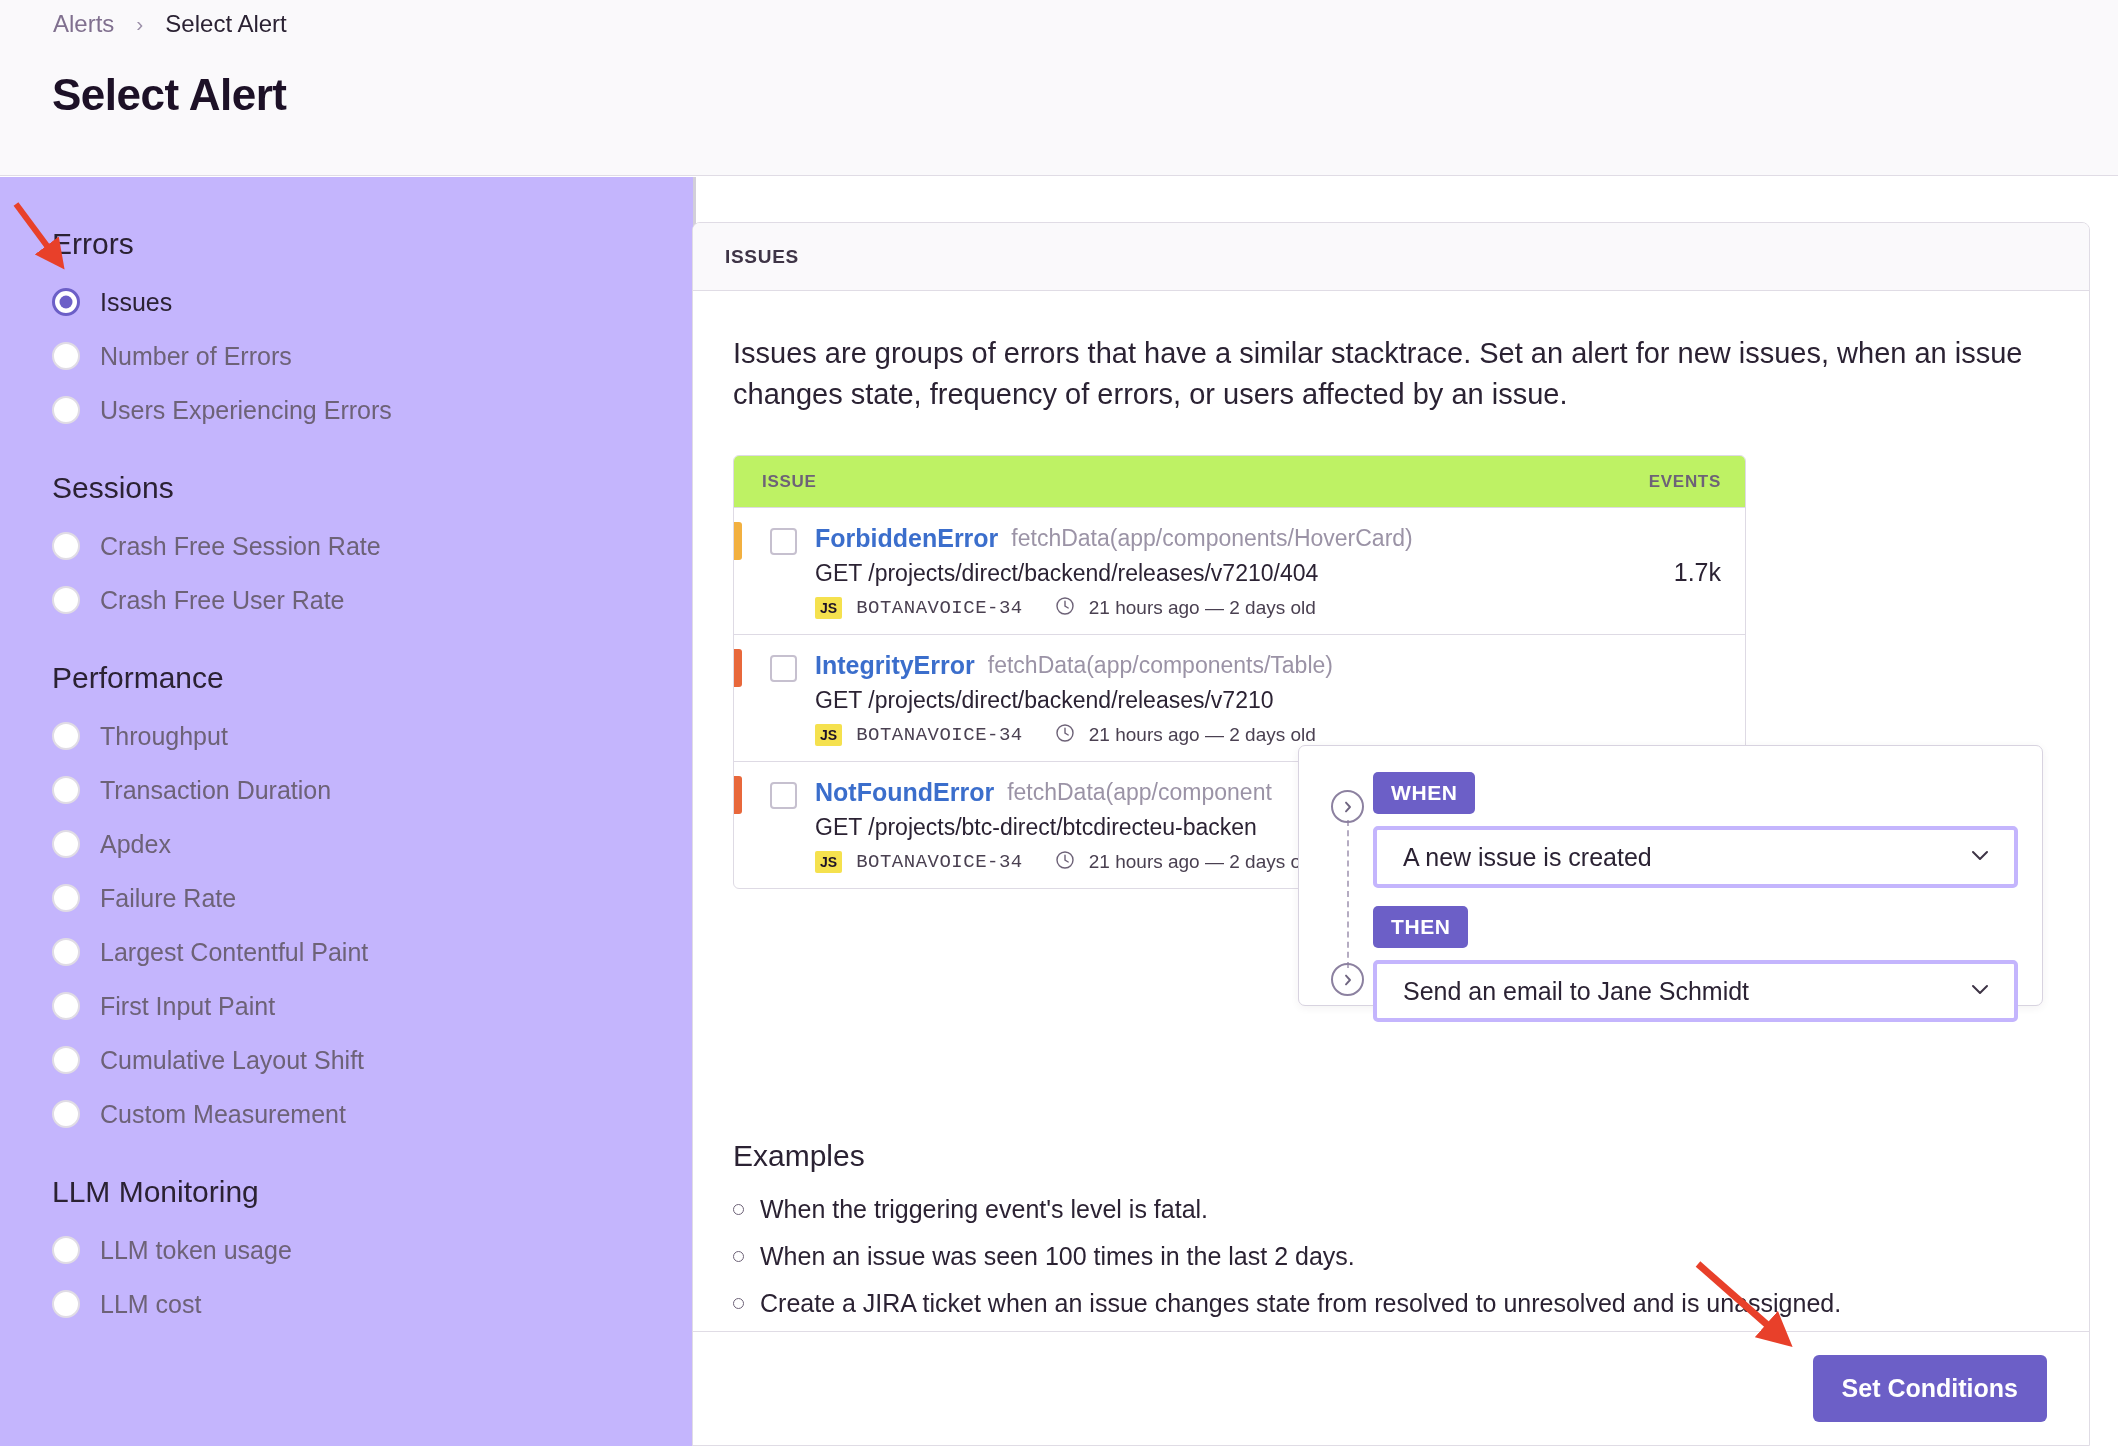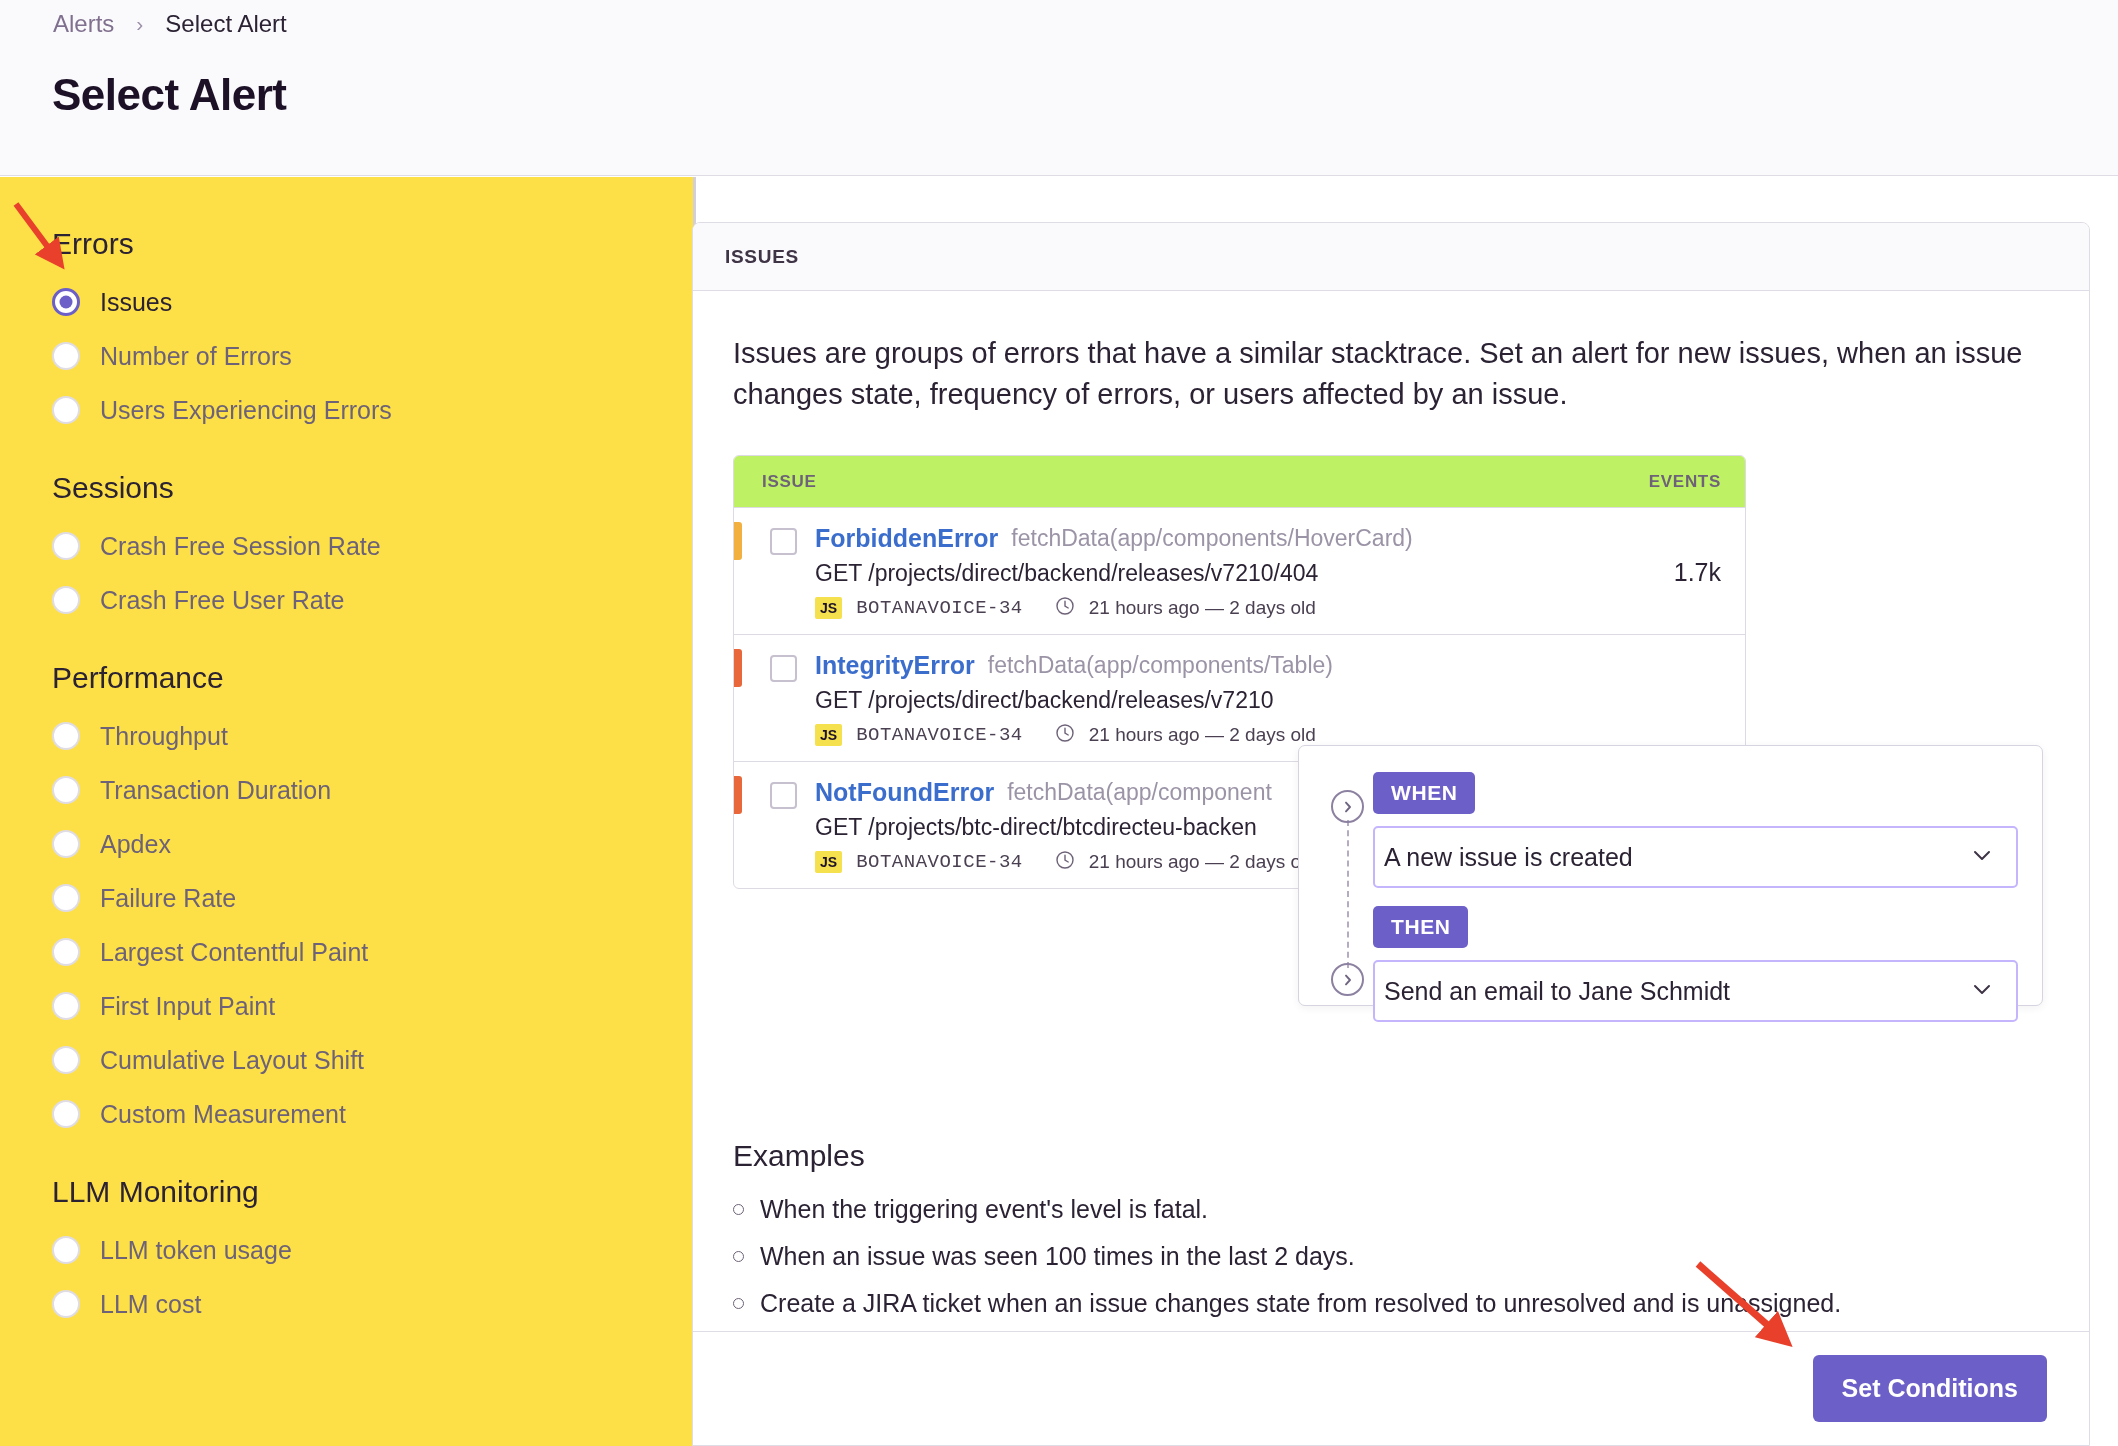--- a/index.html
+++ b/index.html
@@ -25,21 +25,21 @@
   .breadcrumb .crumb-sep { color: #9b8fa8; font-size: 21px; }
   .breadcrumb .crumb-current { color: #2b2233; }
   .page-title {
     position: absolute; left: 52px; top: 70px;
     font-size: 44px; font-weight: bold; color: #1d1127; letter-spacing: -0.5px;
   }
 
   
   .sidebar {
     position: absolute; left: 0; top: 177px; width: 694px; height: 1269px;
-    background: #fde047; padding: 50px 0 0 52px;
+    background: #c4b5fd; padding: 50px 0 0 52px;
   }
   .sidebar-divider {
     position: absolute; left: 693px; top: 177px; width: 3px; height: 1269px;
     background: linear-gradient(to bottom, #d2cfd9 0%, #d2cfd9 92%, rgba(210,207,217,0.25) 100%);
   }
   .sb-group { margin-bottom: 34px; }
   .sb-group-title {
     font-size: 30px; color: #2b2233; margin-bottom: 14px; font-weight: normal;
   }
   .sb-option {
@@ -151,22 +151,22 @@
   .circ-chevron.top { top: 0; }
   .circ-chevron.bottom { top: 173px; }
   .rule-col { margin-left: 52px; }
   .tag {
     display: inline-block; background: #6c5fc7; color: #ffffff;
     font-size: 21px; font-weight: bold; letter-spacing: 0.6px;
     padding: 9px 17px 9px 18px; border-radius: 5px;
   }
   .select-box {
     margin-top: 12px; height: 62px; width: 645px;
-    border: 2px solid #c4b5fd; border-radius: 5px; background: #fff;
-    display: flex; align-items: center; padding: 0 22px 0 9px;
+    border: 4px solid #c4b5fd; border-radius: 5px; background: #fff;
+    display: flex; align-items: center; padding: 0 22px 0 26px;
   }
   .select-value { font-size: 25px; color: #2b2233; flex: 1; }
   .chev-down { flex: none; }
   .rule-gap { height: 18px; }
 
   
   .examples {
     position: absolute; left: 40px; top: 848px; width: 1320px;
   }
   .ex-title { font-size: 30px; color: #2b2233; }

